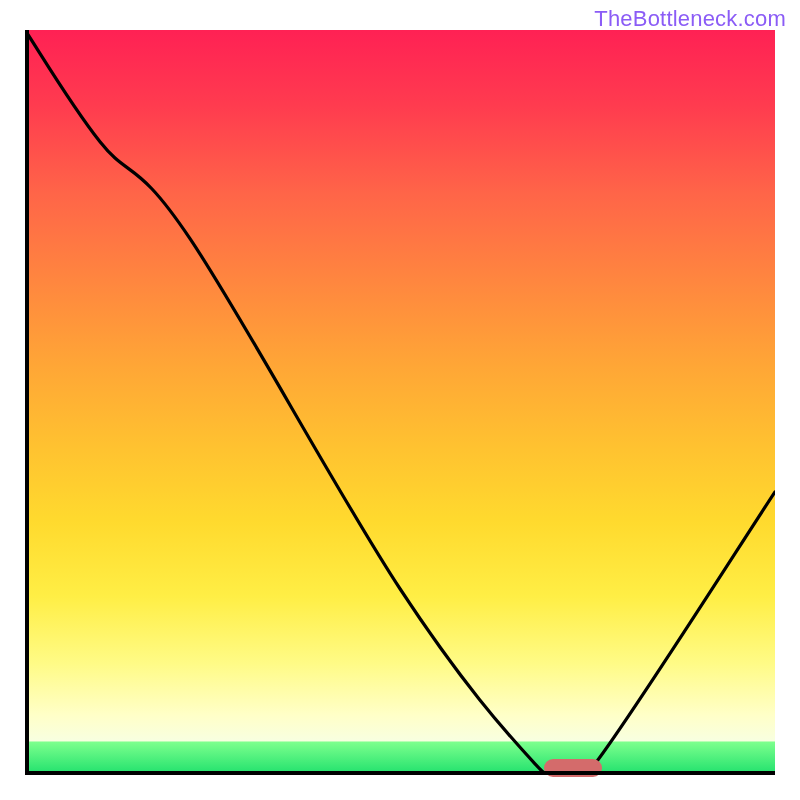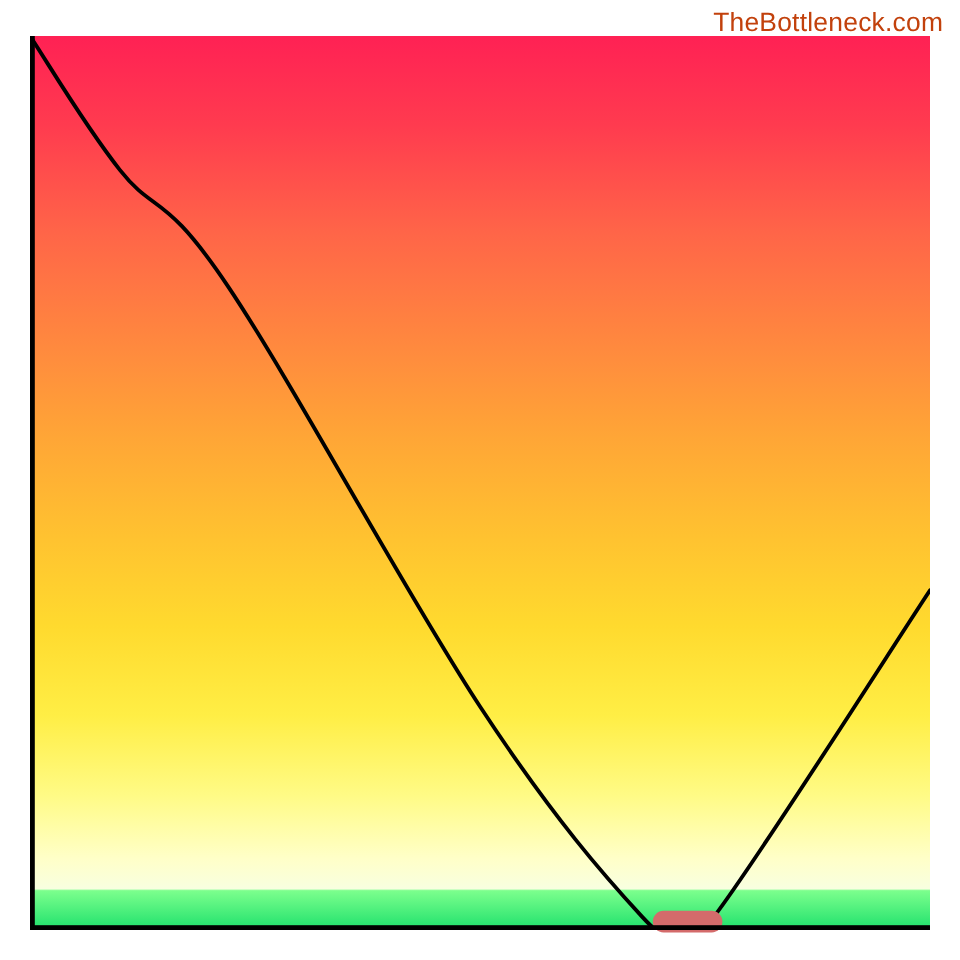--- a/index.html
+++ b/index.html
@@ -13,21 +13,21 @@
   }
   .wrap {
     position: relative;
     width: 800px;
     height: 800px;
   }
   .watermark {
     position: absolute;
     top: 6px;
     right: 14px;
-    color: #c2410c;
+    color: #8b5cf6;
     font-size: 22px;
     font-weight: 500;
     letter-spacing: 0.2px;
     z-index: 4;
   }
   .plot {
     position: absolute;
     left: 25px;
     top: 30px;
     width: 750px;

